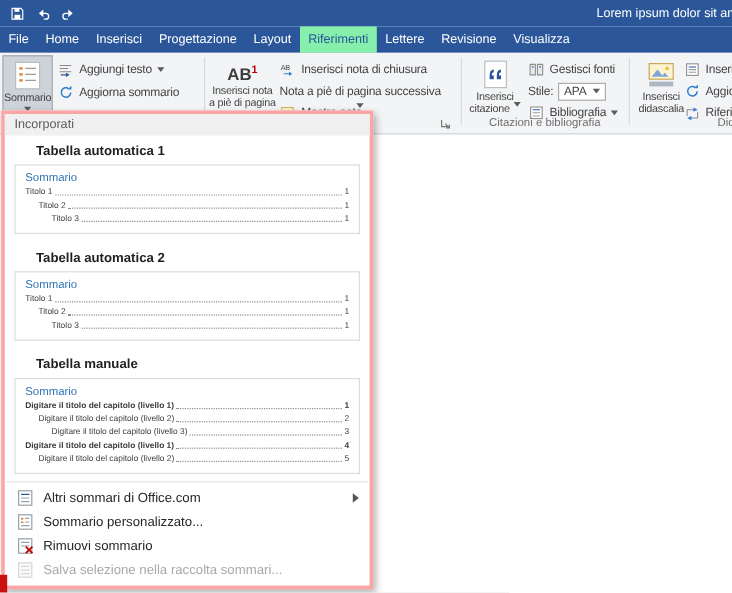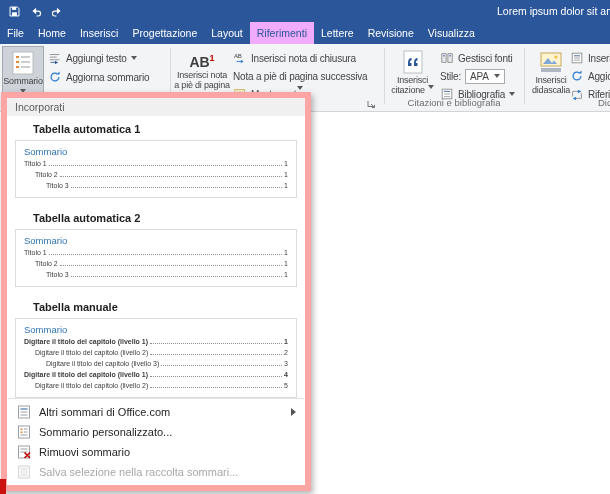--- a/index.html
+++ b/index.html
@@ -8,41 +8,41 @@
   .screen { position:relative; width:610px; height:494px; background:#fff; overflow:hidden; }
 
   
   .titlebar { position:absolute; left:0; top:0; width:610px; height:22px; background:#2b579a; }
   .qat { position:absolute; top:3px; width:18px; height:16px; display:flex; align-items:center; justify-content:center; cursor:pointer; }
   .title-text { position:absolute; left:497px; top:5px; font-size:10.5px; color:#fff; white-space:nowrap; }
 
   
   .tabbar { position:absolute; left:0; top:22px; width:610px; height:22px; background:#2b579a; display:flex; color:#fff; font-size:10.5px; }
   .tab { padding:0 7px; display:flex; align-items:center; white-space:nowrap; cursor:pointer; }
-  .tab.active { background:#f0abfc; color:#2b579a; }
+  .tab.active { background:#86efac; color:#2b579a; }
   .tellme { display:flex; align-items:center; gap:5px; padding:0 7px; white-space:nowrap; cursor:text; }
 
   
   .ribbon { position:absolute; left:0; top:44px; width:610px; height:68px; background:#f3f4f6; border-bottom:1px solid #d2d4d7; color:#444; }
   .divider { position:absolute; top:4px; width:1px; height:56px; background:#d8dadc; }
   .bigbtn { position:absolute; top:2px; height:62px; display:flex; flex-direction:column; align-items:center; font-size:9px; color:#444; text-align:center; cursor:pointer; }
   .bigbtn .bicon { margin-top:3px; height:26px; display:flex; align-items:center; }
   .bigbtn .blabel { line-height:10px; white-space:nowrap; letter-spacing:-0.2px; }
   .bigbtn .l2 { display:flex; align-items:flex-start; gap:3px; }
   .bigbtn.pressed { background:#cdd3d9; border:1px solid #a3aab1; }
   .smallrow { position:absolute; height:18px; display:flex; align-items:center; gap:4px; font-size:10px; letter-spacing:-0.2px; white-space:nowrap; color:#444; cursor:pointer; }
   .caret-down { width:0; height:0; border-left:3px solid transparent; border-right:3px solid transparent; border-top:4px solid #5a5a5a; display:inline-block; }
   .grouplabel { position:absolute; top:53px; font-size:9.5px; color:#6e6e6e; text-align:center; white-space:nowrap; overflow:hidden; }
   .ab-glyph { font-size:14px; font-weight:bold; color:#3d3d3d; line-height:16px; margin-top:4px; }
   .ab-glyph sup { color:#c00000; font-size:9px; }
   .stile-box { border:1px solid #ababab; background:#fff; padding:0 4px; height:15px; display:inline-flex; align-items:center; gap:5px; font-size:10px; }
   .launcher { position:absolute; cursor:pointer; }
 
   
-  .dropdown { position:absolute; left:1px; top:92px; width:310px; height:399px; background:#fff; border:6px solid #fca5a5; box-shadow:2px 3px 6px rgba(0,0,0,0.3); z-index:10; }
+  .dropdown { position:absolute; left:1px; top:92px; width:310px; height:399px; background:#fff; border:3px solid #fca5a5; box-shadow:2px 3px 6px rgba(0,0,0,0.3); z-index:10; }
   .dd-header { height:18px; background:#f0f0f0; color:#5c5c5c; font-size:10.5px; padding:3px 8px; }
   .gal-title { font-weight:bold; font-size:11px; color:#1f1f1f; margin:14px 26px 5px; }
   .gal-title.first { margin-top:7px; }
   .gal-box { margin:0 8px; border:1px solid #dcdcdc; background:#fff; padding:5px 8px 7px; cursor:pointer; }
   .toc-head { color:#2e74b5; font-size:9.5px; }
   .toc-line { display:flex; align-items:flex-end; font-size:7px; color:#3c3c3c; margin-top:3px; line-height:8px; }
   .toc-line.lvl2 { padding-left:11px; }
   .toc-line.lvl3 { padding-left:22px; }
   .toc-line.b .t, .toc-line.b .p { font-weight:bold; }
   .toc-line .t { white-space:nowrap; }

